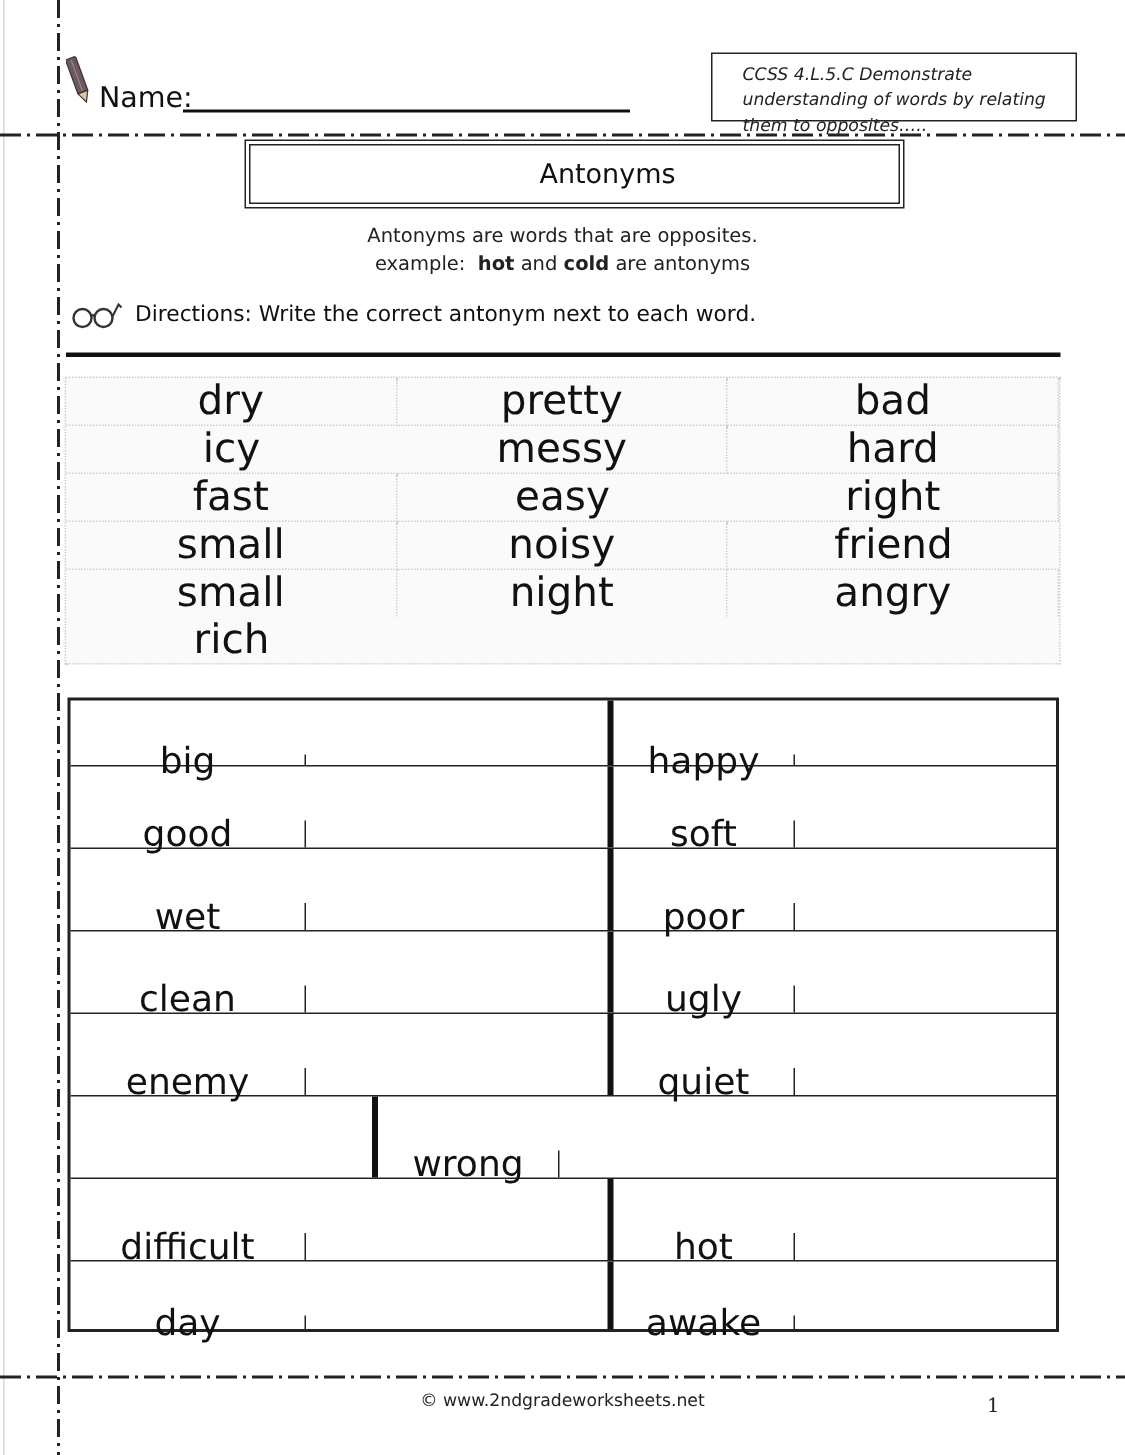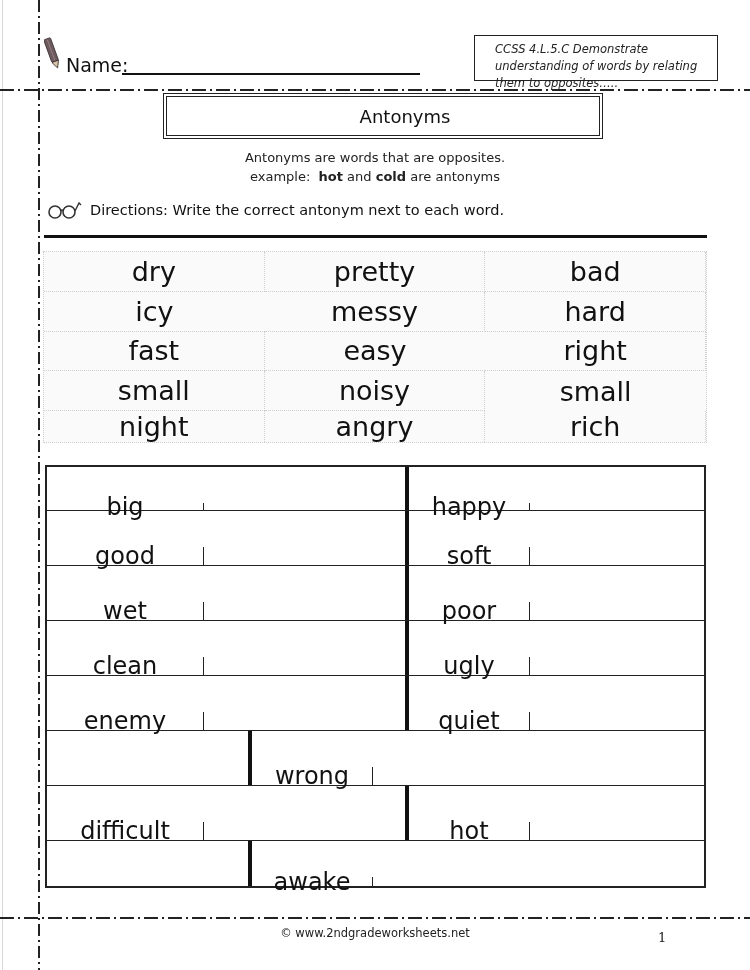--- a/index.html
+++ b/index.html
@@ -138,20 +138,21 @@
   <div class="bank-cell">pretty</div>
   <div class="bank-cell">bad</div>
   <div class="bank-cell">icy</div>
   <div class="bank-cell">messy</div>
   <div class="bank-cell">hard</div>
   <div class="bank-cell">fast</div>
   <div class="bank-cell">easy</div>
   <div class="bank-cell">right</div>
   <div class="bank-cell">small</div>
   <div class="bank-cell">noisy</div>
+  <div class="bank-cell">friend</div>
   <div class="bank-cell">small</div>
   <div class="bank-cell">night</div>
   <div class="bank-cell">angry</div>
   <div class="bank-cell">rich</div>
 </div>
 
 <div class="answers">
   <div class="ans-row" style="height:44px">
     <div class="ans-word c1">big</div>
     <div class="ans-blank c2"></div>
@@ -187,20 +188,21 @@
     <div class="ans-word c3">wrong</div>
     <div class="ans-blank c4"></div>
   </div>
   <div class="ans-row" style="height:55px">
     <div class="ans-word c1">difficult</div>
     <div class="ans-blank c2"></div>
     <div class="ans-word c3">hot</div>
     <div class="ans-blank c4"></div>
   </div>
   <div class="ans-row" style="height:45px">
+    <div class="ans-word c1">day</div>
     <div class="ans-blank c2"></div>
     <div class="ans-word c3">awake</div>
     <div class="ans-blank c4"></div>
   </div>
 </div>
 
 <div class="footer">© www.2ndgradeworksheets.net</div>
 <div class="page-num">1</div>
 
 </body></html>

